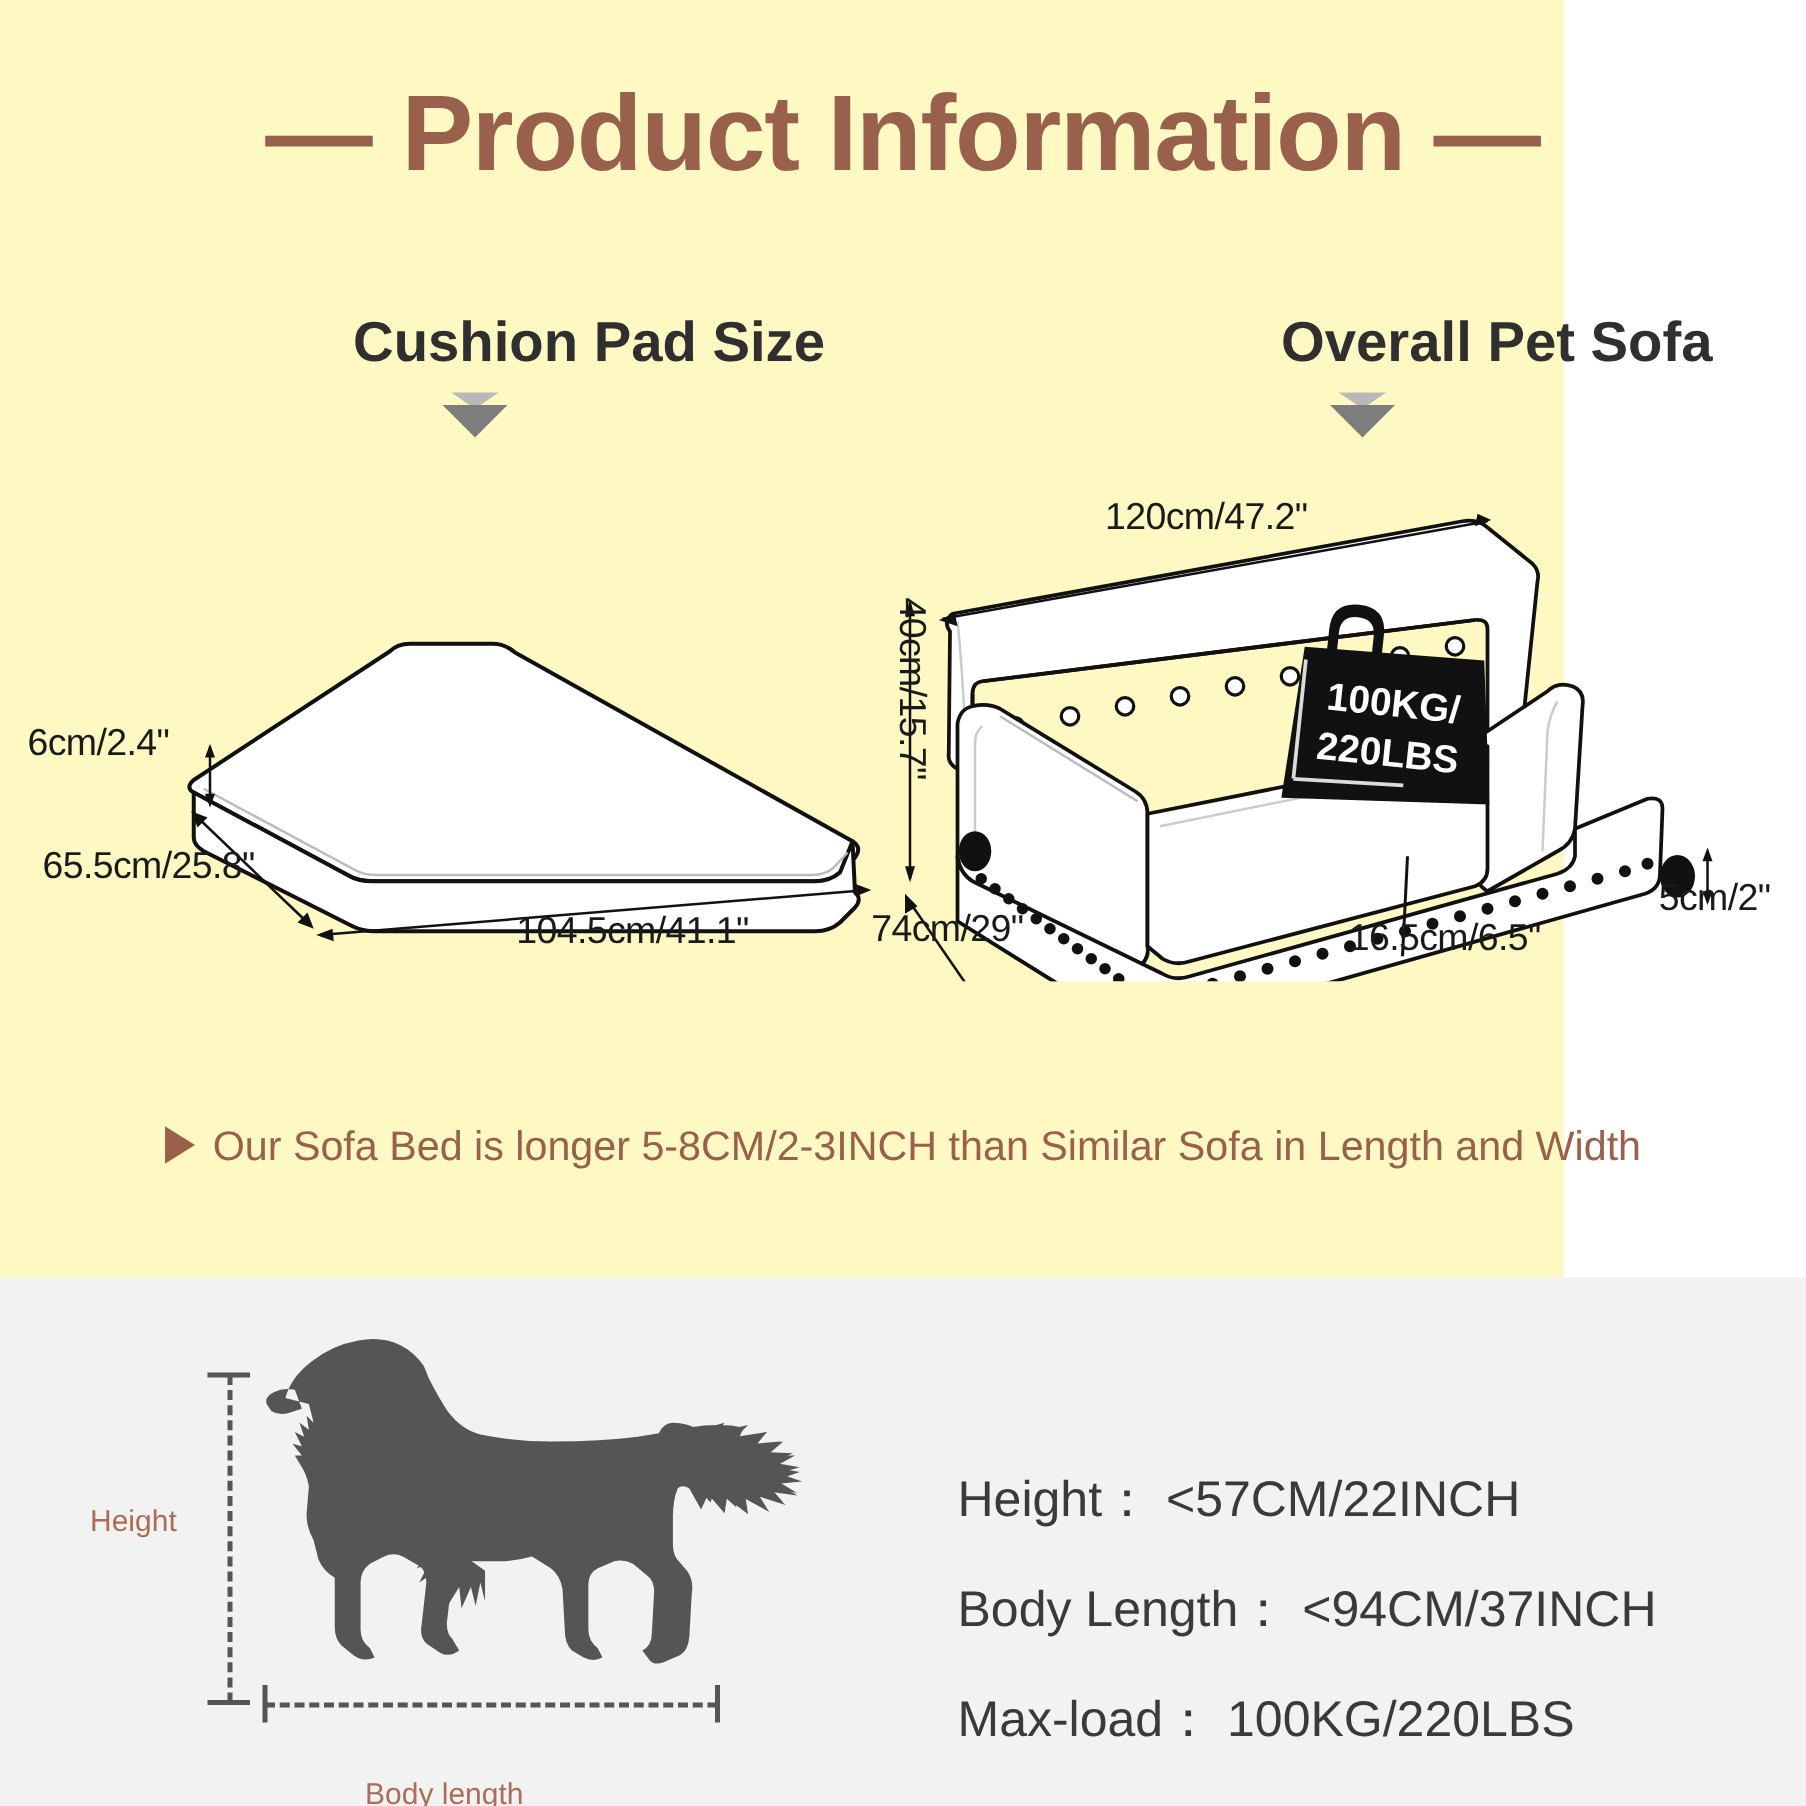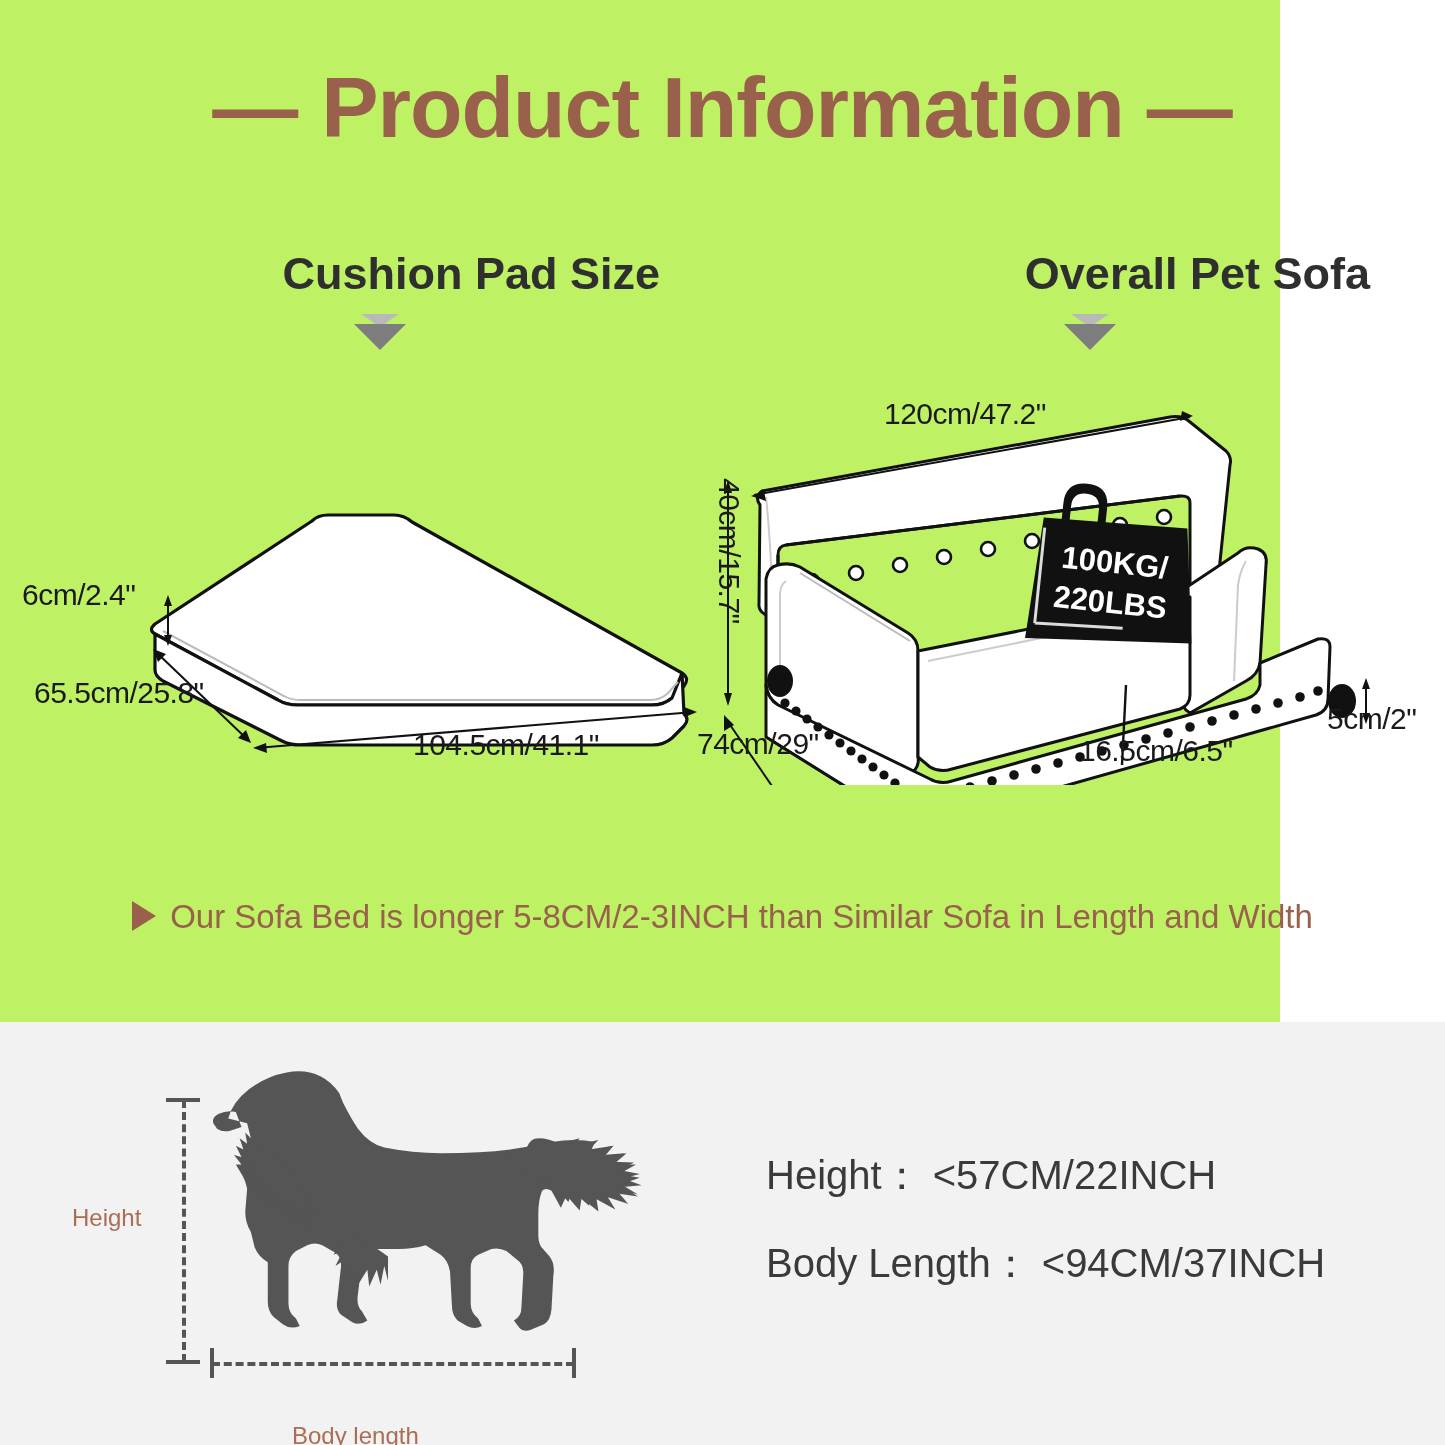--- a/index.html
+++ b/index.html
@@ -17,22 +17,21 @@
     background: #ffffff;
     overflow: hidden;
   }
 
   
   #top-section {
     position: absolute;
     left: 0; top: 0;
     width: 1251px;
     height: 1022px;
-    background: #bef264;
-    padding-left: 29px;
+    background: #fef9c3;
   }
 
   #page-title {
     position: absolute;
     left: 0; top: 58px;
     width: 1445px;
     text-align: center;
     font-size: 86px;
     font-weight: bold;
     letter-spacing: -1px;
@@ -194,20 +193,21 @@
     position: absolute;
     left: 766px; top: 1148px;
     width: 640px;
   }
   .spec-row {
     font-size: 40px;
     color: #3a3a3a;
     font-family: "Liberation Sans", sans-serif;
     white-space: nowrap;
     margin-bottom: 33px;
+    margin-top: 24px;
   }
   .spec-row .spec-label { }
   .spec-row .spec-value { }
 </style>
 </head>
 <body>
 
 <div id="page">
 
   <div id="top-section">
@@ -493,15 +493,19 @@
 
   <div id="spec-list">
     <div class="spec-row">
       <span class="spec-label">Height：</span>
       <span class="spec-value">&lt;57CM/22INCH</span>
     </div>
     <div class="spec-row">
       <span class="spec-label">Body Length：</span>
       <span class="spec-value">&lt;94CM/37INCH</span>
     </div>
+    <div class="spec-row">
+      <span class="spec-label">Max-load：</span>
+      <span class="spec-value">100KG/220LBS</span>
+    </div>
   </div>
 
 </div>
 
 </body></html>

